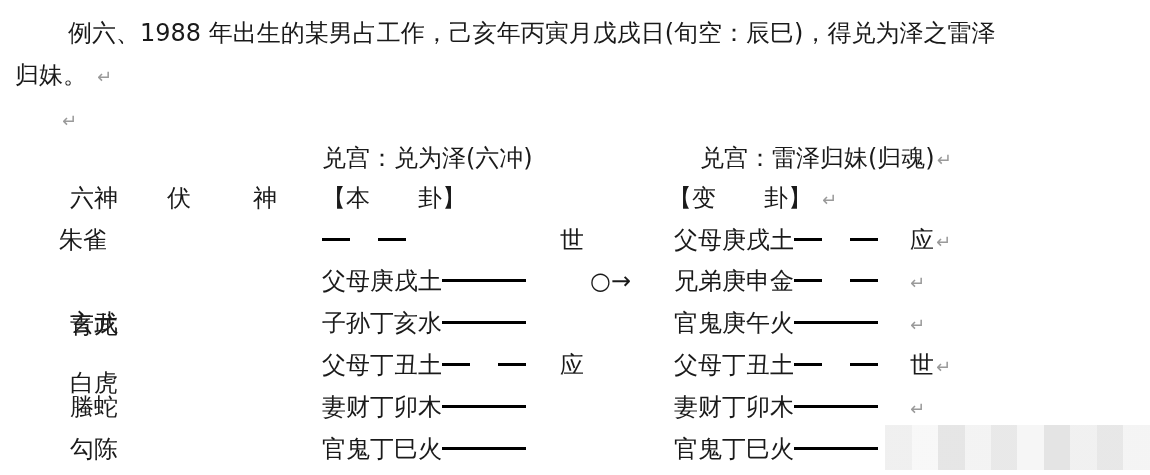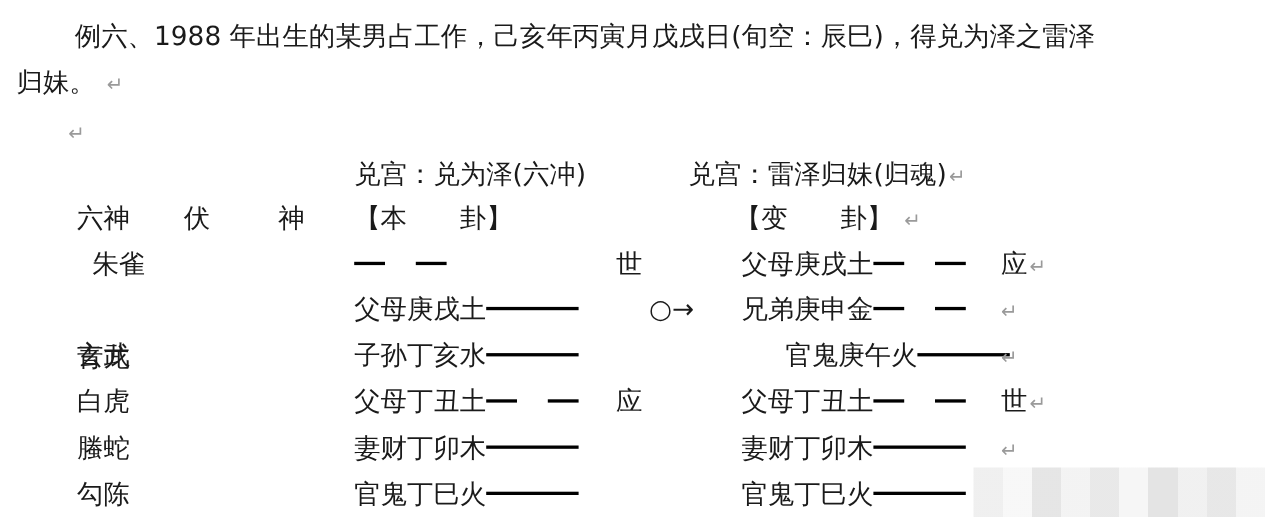--- a/index.html
+++ b/index.html
@@ -42,48 +42,48 @@
   <div class="para" style="left:15px; top:60px;">
     <span>归妹。</span><span class="mark">↵</span>
   </div>
   <div class="para" style="left:62px; top:104px;">
     <span class="mark" style="margin-left:0">↵</span>
   </div>
 
   <div class="cell" style="left:322px; top:143px;">
     <span>兑宫：兑为泽(六冲)</span>
   </div>
-  <div class="cell" style="left:626px; top:143px;">
+  <div class="cell" style="left:700px; top:143px;">
     <span>兑宫：雷泽归妹(归魂)</span><span class="mark tight">↵</span>
   </div>
 
   <div class="cell" style="left:70px; top:183px;">六神</div>
   <div class="cell" style="left:167px; top:183px;">伏</div>
   <div class="cell" style="left:253px; top:183px;">神</div>
   <div class="cell" style="left:668px; top:183px;">
     <span>【变　　卦】</span><span class="mark">↵</span>
   </div>
   <div class="cell" style="left:322px; top:183px;">【本　　卦】</div>
 
   <div id="rows">
-      <div class="cell" style="left: 84px; top: 225px;"><span>朱雀</span></div>
+      <div class="cell" style="left: 59px; top: 225px;"><span>朱雀</span></div>
       <div class="cell" style="left: 322px; top: 225px;"><span class="line-broken"></span></div>
       <div class="cell" style="left: 560px; top: 225px;"><span>世</span></div>
       <div class="cell" style="left: 674px; top: 225px;"><span>父母庚戌土</span><span class="line-broken"></span></div>
       <div class="cell" style="left: 910px; top: 225px;"><span>应</span><span class="mark tight" style="">↵</span></div>
       <div class="cell" style="left: 70px; top: 266px; margin-top: 44px;"><span>青龙</span></div>
       <div class="cell" style="left: 322px; top: 266px;"><span>父母庚戌土</span><span class="line-solid"></span></div>
       <div class="cell" style="left: 590px; top: 266px;"><span>○→</span></div>
       <div class="cell" style="left: 674px; top: 266px;"><span>兄弟庚申金</span><span class="line-broken"></span></div>
       <div class="cell" style="left: 910px; top: 266px;"><span class="mark " style="margin-left:0">↵</span></div>
       <div class="cell" style="left: 70px; top: 308px;"><span>玄武</span></div>
       <div class="cell" style="left: 322px; top: 308px; text-align: center;"><span>子孙丁亥水</span><span class="line-solid"></span></div>
-      <div class="cell" style="left: 674px; top: 308px; margin-left: 40px;"><span>官鬼庚午火</span><span class="line-solid"></span></div>
+      <div class="cell" style="left: 674px; top: 308px;"><span>官鬼庚午火</span><span class="line-solid"></span></div>
       <div class="cell" style="left: 910px; top: 308px;"><span class="mark " style="margin-left:0">↵</span></div>
-      <div class="cell" style="left: 70px; top: 350px; text-align: center;"><span>白虎</span></div>
+      <div class="cell" style="left: 70px; top: 368px; text-align: center;"><span>白虎</span></div>
       <div class="cell" style="left: 322px; top: 350px;"><span>父母丁丑土</span><span class="line-broken"></span></div>
       <div class="cell" style="left: 560px; top: 350px;"><span>应</span></div>
       <div class="cell" style="left: 674px; top: 350px;"><span>父母丁丑土</span><span class="line-broken"></span></div>
       <div class="cell" style="left: 910px; top: 350px;"><span>世</span><span class="mark tight" style="">↵</span></div>
       <div class="cell" style="left: 70px; top: 392px;"><span>螣蛇</span></div>
       <div class="cell" style="left: 322px; top: 392px;"><span>妻财丁卯木</span><span class="line-solid"></span></div>
       <div class="cell" style="left: 674px; top: 392px;"><span>妻财丁卯木</span><span class="line-solid"></span></div>
       <div class="cell" style="left: 910px; top: 392px;"><span class="mark " style="margin-left:0">↵</span></div>
       <div class="cell" style="left: 70px; top: 434px;"><span>勾陈</span></div>
       <div class="cell" style="left: 322px; top: 434px;"><span>官鬼丁巳火</span><span class="line-solid"></span></div>

